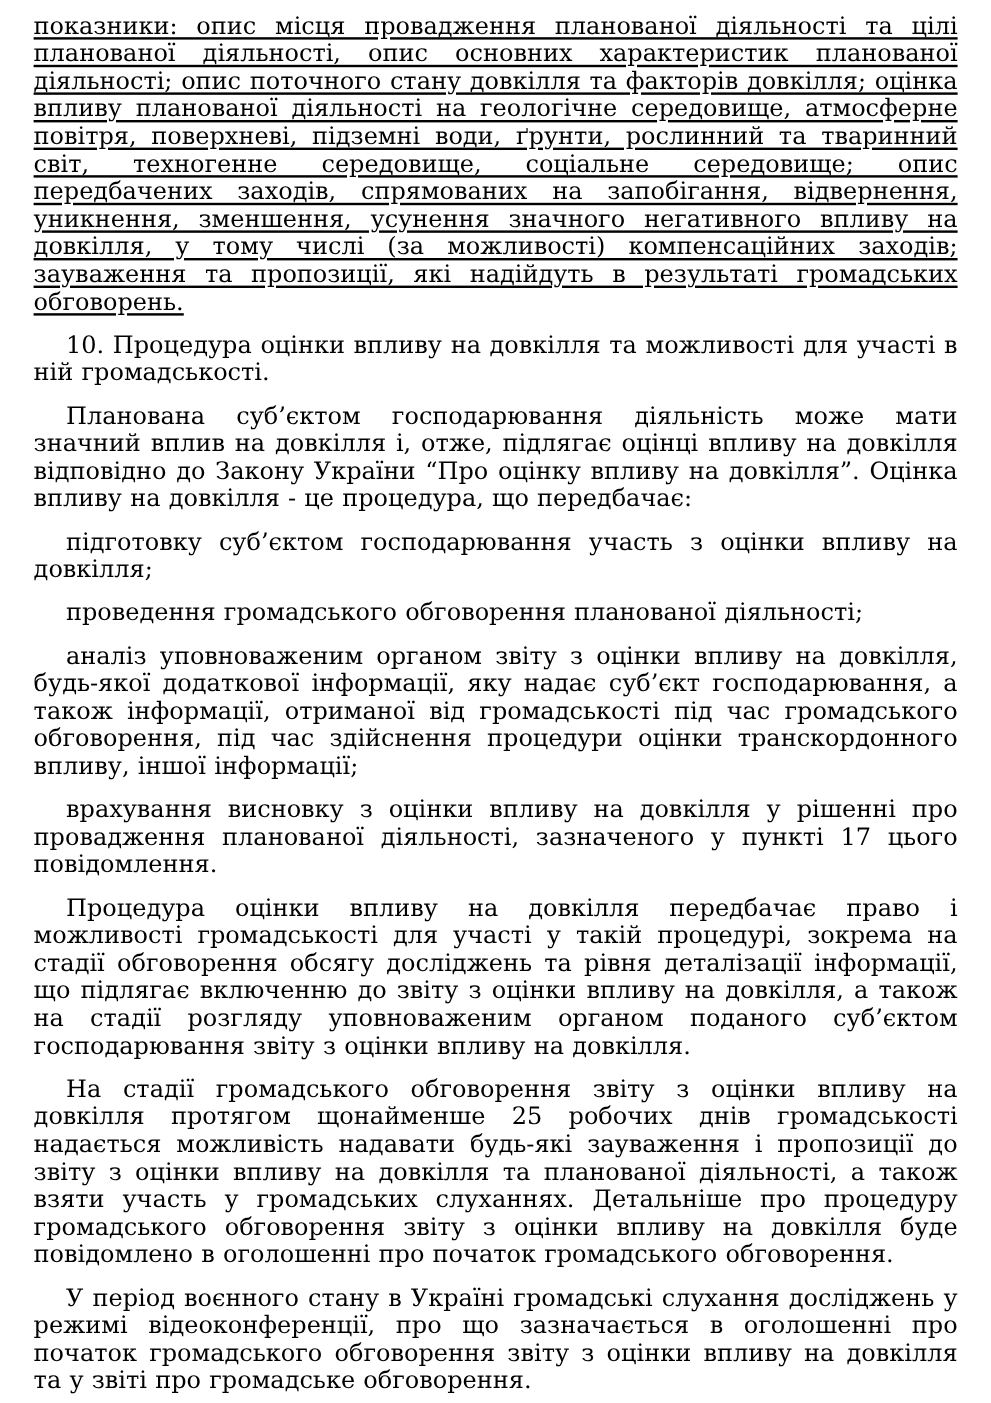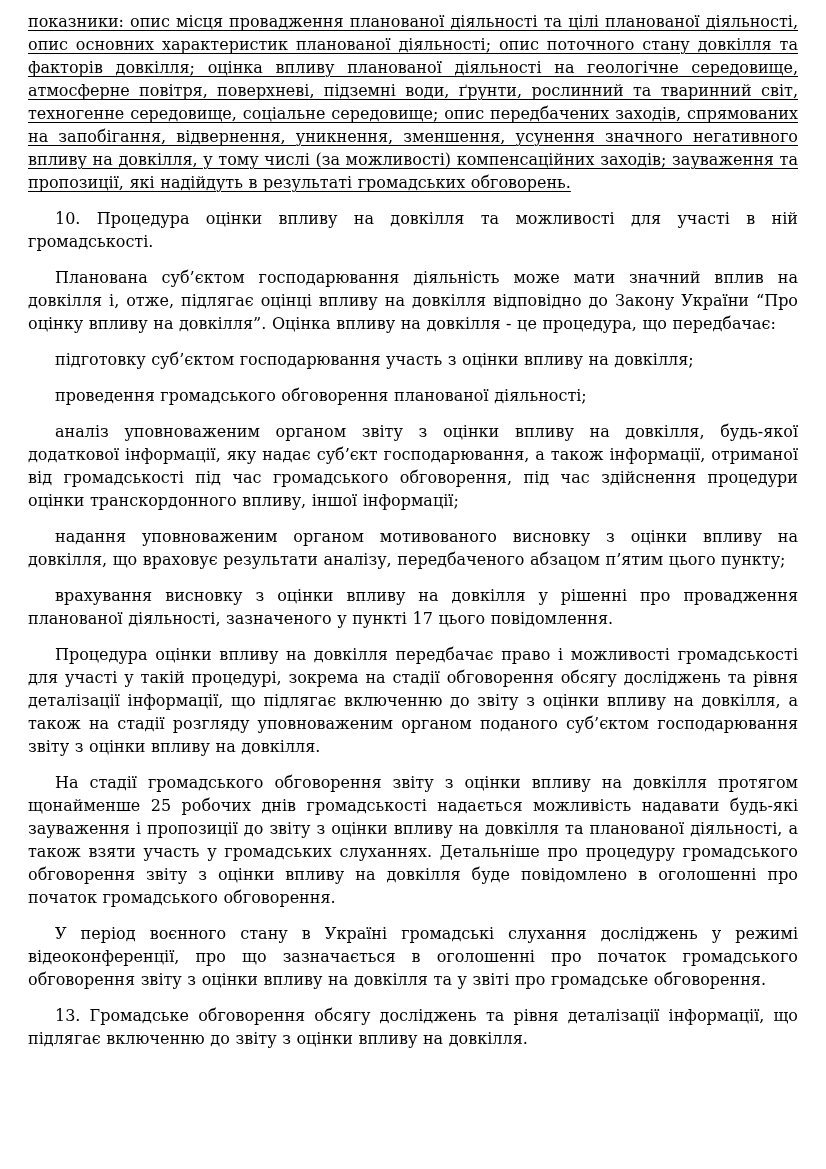--- a/index.html
+++ b/index.html
@@ -14,21 +14,21 @@
   }
   .page {
     box-sizing: border-box;
     width: 826px;
     min-height: 1169px;
     padding: 10px 28px 20px 28px;
     background: #ffffff;
   }
   .para {
     font-family: "DejaVu Serif", "Liberation Serif", serif;
-    font-size: 16px;
+    font-size: 20px;
     line-height: 23px;
     color: #000000;
     text-align: justify;
     margin: 13px 0 0 0;
     text-indent: 27px;
     word-spacing: 0.5px;
   }
   .para.no-indent {
     text-indent: 0;
   }
@@ -49,21 +49,20 @@
   <p class="para">10. Процедура оцінки впливу на довкілля та можливості для участі в ній громадськості.</p>
 
   <p class="para">Планована суб’єктом господарювання діяльність може мати значний вплив на довкілля і, отже, підлягає оцінці впливу на довкілля відповідно до Закону України “Про оцінку впливу на довкілля”. Оцінка впливу на довкілля - це процедура, що передбачає:</p>
 
   <p class="para">підготовку суб’єктом господарювання участь з оцінки впливу на довкілля;</p>
 
   <p class="para">проведення громадського обговорення планованої діяльності;</p>
 
   <p class="para">аналіз уповноваженим органом звіту з оцінки впливу на довкілля, будь-якої додаткової інформації, яку надає суб’єкт господарювання, а також інформації, отриманої від громадськості під час громадського обговорення, під час здійснення процедури оцінки транскордонного впливу, іншої інформації;</p>
 
-  <p class="para">надання уповноваженим органом мотивованого висновку з оцінки впливу на довкілля, що враховує результати аналізу, передбаченого абзацом п’ятим цього пункту;</p>
 
   <p class="para">врахування висновку з оцінки впливу на довкілля у рішенні про провадження планованої діяльності, зазначеного у пункті 17 цього повідомлення.</p>
 
 
 
   <p class="para">Процедура оцінки впливу на довкілля передбачає право і можливості громадськості для участі у такій процедурі, зокрема на стадії обговорення обсягу досліджень та рівня деталізації інформації, що підлягає включенню до звіту з оцінки впливу на довкілля, а також на стадії розгляду уповноваженим органом поданого суб’єктом господарювання звіту з оцінки впливу на довкілля.</p>
 
   <p class="para">На стадії громадського обговорення звіту з оцінки впливу на довкілля протягом щонайменше 25 робочих днів громадськості надається можливість надавати будь-які зауваження і пропозиції до звіту з оцінки впливу на довкілля та планованої діяльності, а також взяти участь у громадських слуханнях. Детальніше про процедуру громадського обговорення звіту з оцінки впливу на довкілля буде повідомлено в оголошенні про початок громадського обговорення.</p>
 
   <p class="para">У період воєнного стану в Україні громадські слухання досліджень у режимі відеоконференції, про що зазначається в оголошенні про початок громадського обговорення звіту з оцінки впливу на довкілля та у звіті про громадське обговорення.</p>

